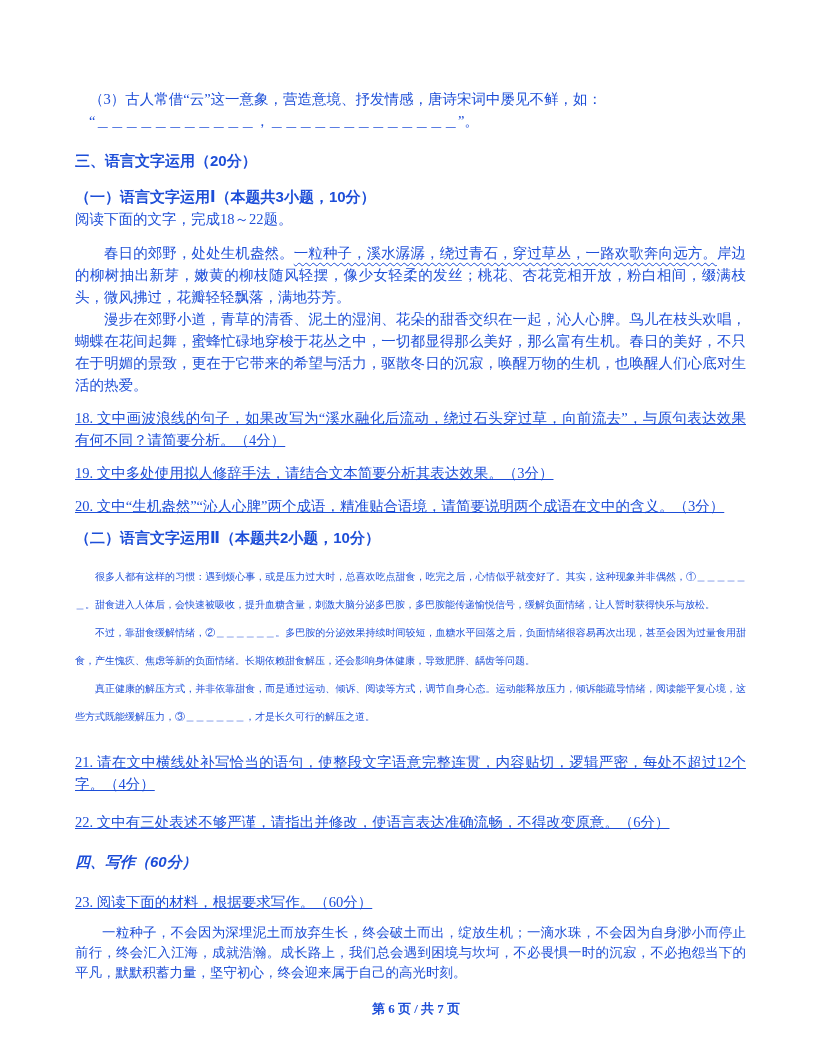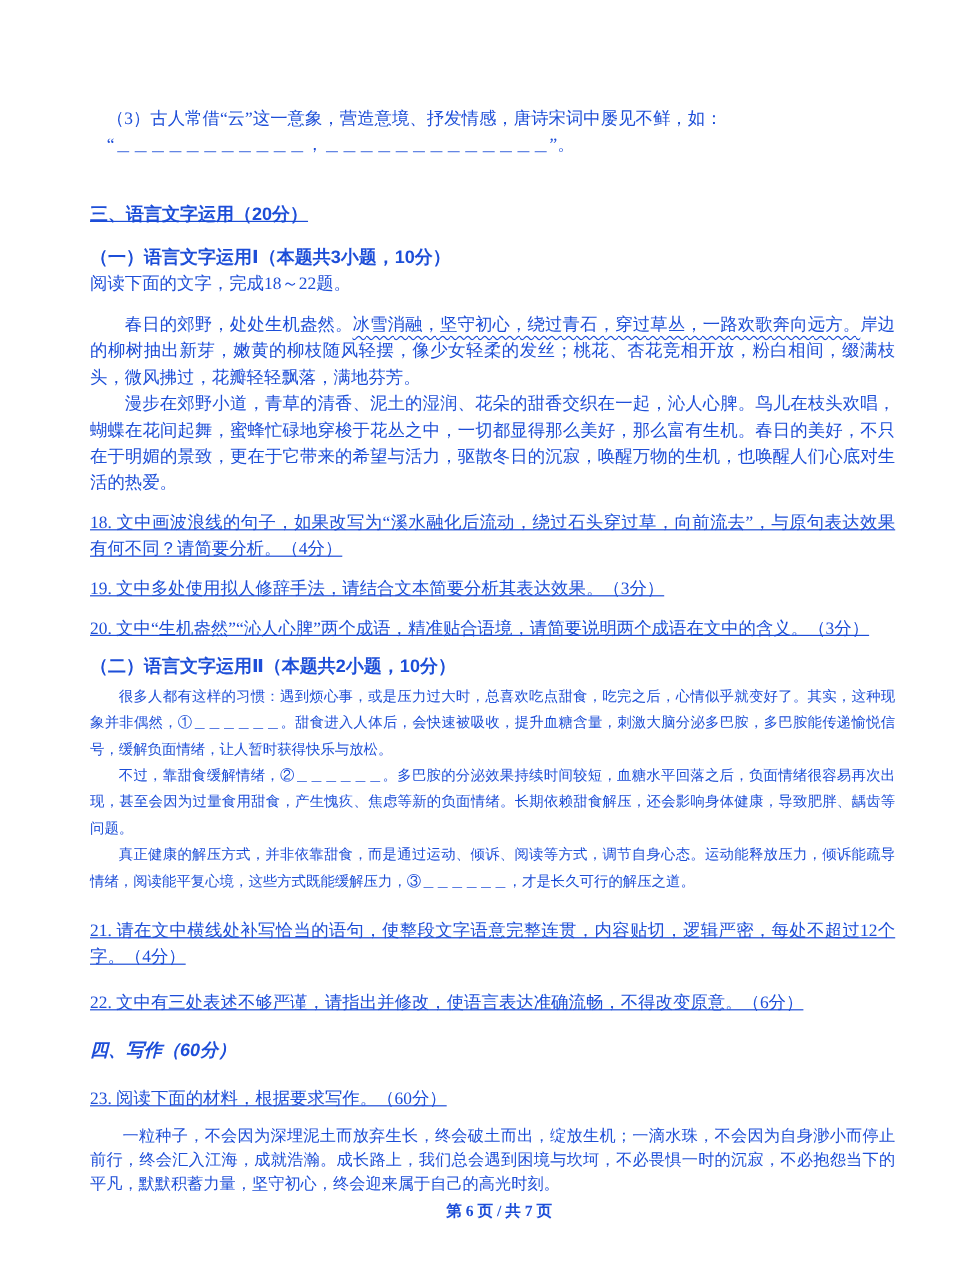--- a/index.html
+++ b/index.html
@@ -20,35 +20,35 @@
     line-height: 22px;
     overflow: hidden;
   }
   p { margin: 0; text-align: justify; }
   .indent-block { padding-left: 14px; }
   .heading {
     font-family: "Liberation Sans", "DejaVu Sans", sans-serif;
     font-weight: bold;
     font-size: 15px;
   }
-  .sec3-title { margin-top: 36px; text-decoration: underline; }
+  .sec3-title { margin-top: 18px; }
   .part1-title { margin-top: 14px; }
   .intro { }
   .passage p { text-indent: 2em; }
   .passage { margin-top: 12px; }
   .wavy {
     text-decoration: underline;
     text-decoration-style: wavy;
     text-decoration-thickness: 1px;
     text-underline-offset: 4px;
   }
   .question { margin-top: 11px; text-decoration: underline; }
   .part2-title { margin-top: 10px; }
   .part2-intro { margin-top: 4px; }
-  .passage2 { margin-top: 2px; font-size: 12px; line-height: 22px; }
+  .passage2 { margin-top: 14px; font-size: 10px; line-height: 28px; }
   .passage2 p { text-indent: 2em; }
   .q21 { margin-top: 20px; }
   .q22 { margin-top: 16px; }
   .sec4-title { margin-top: 18px; font-style: italic; }
   .q23 { margin-top: 18px; }
   .material { margin-top: 10px; font-size: 13.5px; line-height: 20px; text-indent: 2em; }
   .footer {
     position: absolute;
     left: 16px;
     right: 0;
@@ -69,21 +69,21 @@
     <p>“＿＿＿＿＿＿＿＿＿＿＿，＿＿＿＿＿＿＿＿＿＿＿＿＿”。</p>
   </div>
 
   <p class="heading sec3-title">三、语言文字运用（20分）</p>
 
   <p class="heading part1-title">（一）语言文字运用Ⅰ（本题共3小题，10分）</p>
 
   <p class="intro">阅读下面的文字，完成18～22题。</p>
 
   <div class="passage">
-    <p><span>春日的郊野，处处生机盎然。</span><span class="wavy">冰雪消融，坚守初心，绕过青石，穿过草丛，一路欢歌奔向远方。</span><span>岸边的柳树抽出新芽，嫩黄的柳枝随风轻摆，像少女轻柔的发丝；桃花、杏花竞相开放，粉白相间，缀满枝头，微风拂过，花瓣轻轻飘落，满地芬芳。</span></p>
+    <p><span>春日的郊野，处处生机盎然。</span><span class="wavy">一粒种子，溪水潺潺，绕过青石，穿过草丛，一路欢歌奔向远方。</span><span>岸边的柳树抽出新芽，嫩黄的柳枝随风轻摆，像少女轻柔的发丝；桃花、杏花竞相开放，粉白相间，缀满枝头，微风拂过，花瓣轻轻飘落，满地芬芳。</span></p>
     <p>漫步在郊野小道，青草的清香、泥土的湿润、花朵的甜香交织在一起，沁人心脾。鸟儿在枝头欢唱，蝴蝶在花间起舞，蜜蜂忙碌地穿梭于花丛之中，一切都显得那么美好，那么富有生机。春日的美好，不只在于明媚的景致，更在于它带来的希望与活力，驱散冬日的沉寂，唤醒万物的生机，也唤醒人们心底对生活的热爱。</p>
   </div>
 
   <p class="question">18. 文中画波浪线的句子，如果改写为“溪水融化后流动，绕过石头穿过草，向前流去”，与原句表达效果有何不同？请简要分析。（4分）</p>
   <p class="question">19. 文中多处使用拟人修辞手法，请结合文本简要分析其表达效果。（3分）</p>
   <p class="question">20. 文中“生机盎然”“沁人心脾”两个成语，精准贴合语境，请简要说明两个成语在文中的含义。（3分）</p>
 
   <p class="heading part2-title">（二）语言文字运用Ⅱ（本题共2小题，10分）</p>
 
 

